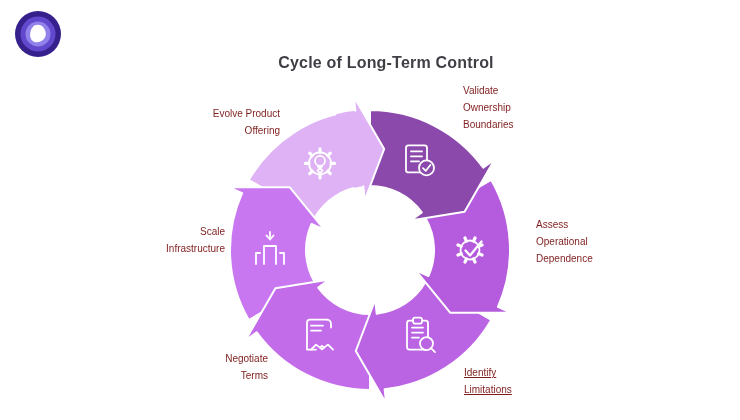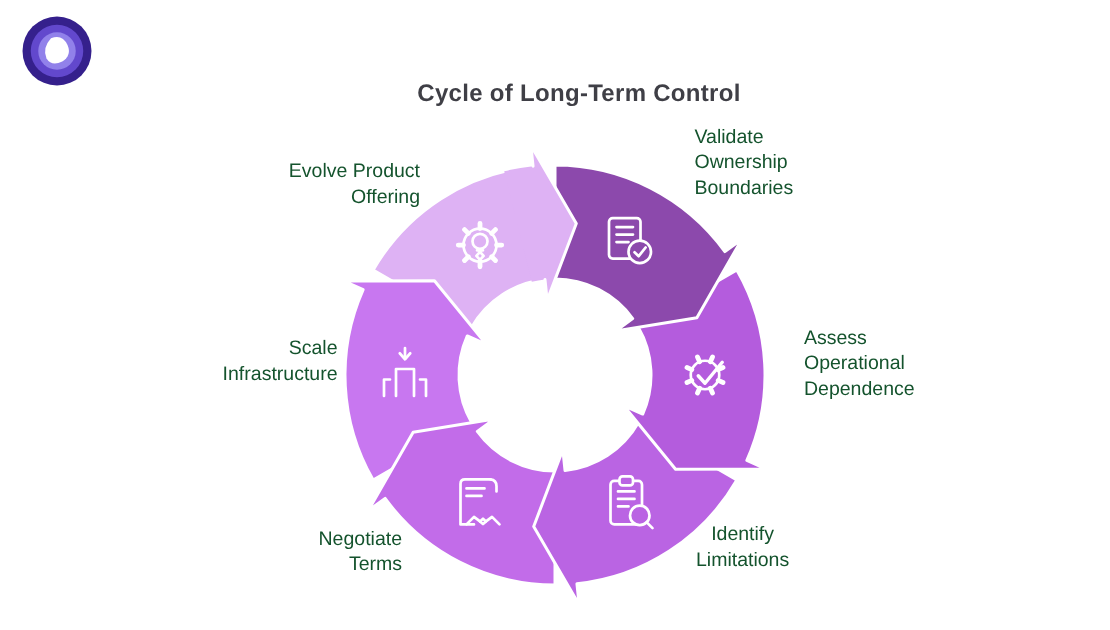--- a/index.html
+++ b/index.html
@@ -9,26 +9,26 @@
     font-family:"Liberation Sans", sans-serif;
   }
   .title{
     position:absolute;top:30px;left:32px;right:0;
     text-align:center;font-size:16px;font-weight:bold;color:#3f3f46;
     letter-spacing:.2px;
     margin-top:24px;
   }
   #cycle-svg{position:absolute;left:0;top:0;}
   .step-label{
-    position:absolute;font-size:13px;line-height:17px;color:#14532d;
+    position:absolute;font-size:10px;line-height:17px;color:#7f1d1d;
     white-space:pre-line;
   }
   .lbl-0{left:463px;top:82px;text-align:left;}
   .lbl-1{left:517px;top:216px;text-align:left;margin-left:19px;}
-  .lbl-2{left:464px;top:347px;text-align:center;}
+  .lbl-2{left:464px;top:364px;text-align:left;text-decoration:underline;}
   .lbl-3{right:472px;top:350px;text-align:right;}
   .lbl-4{right:515px;top:223px;text-align:right;}
   .lbl-5{right:460px;top:105px;text-align:right;}
   .logo{position:absolute;left:14px;top:10px;}
 </style>
 </head>
 <body>
 
 <svg class="logo" width="48" height="48" viewBox="0 0 48 48">
   <circle cx="24" cy="24" r="23" fill="#35208c"></circle>

